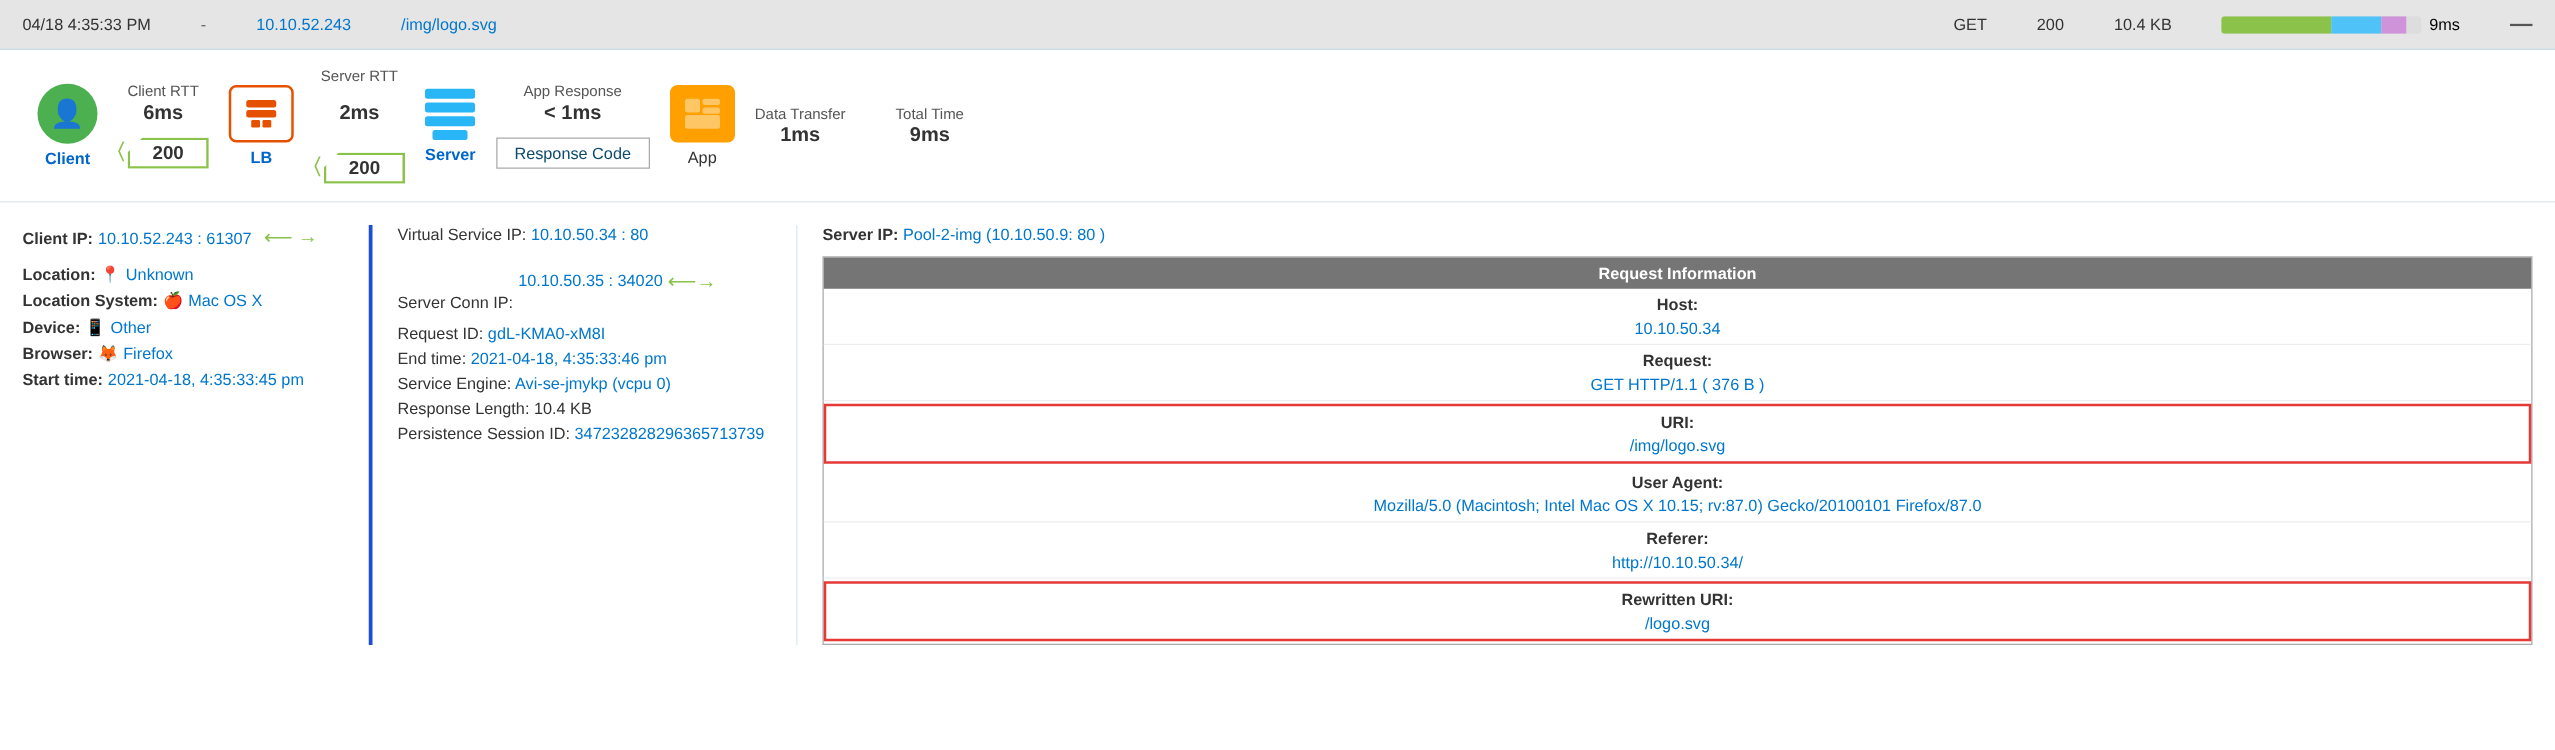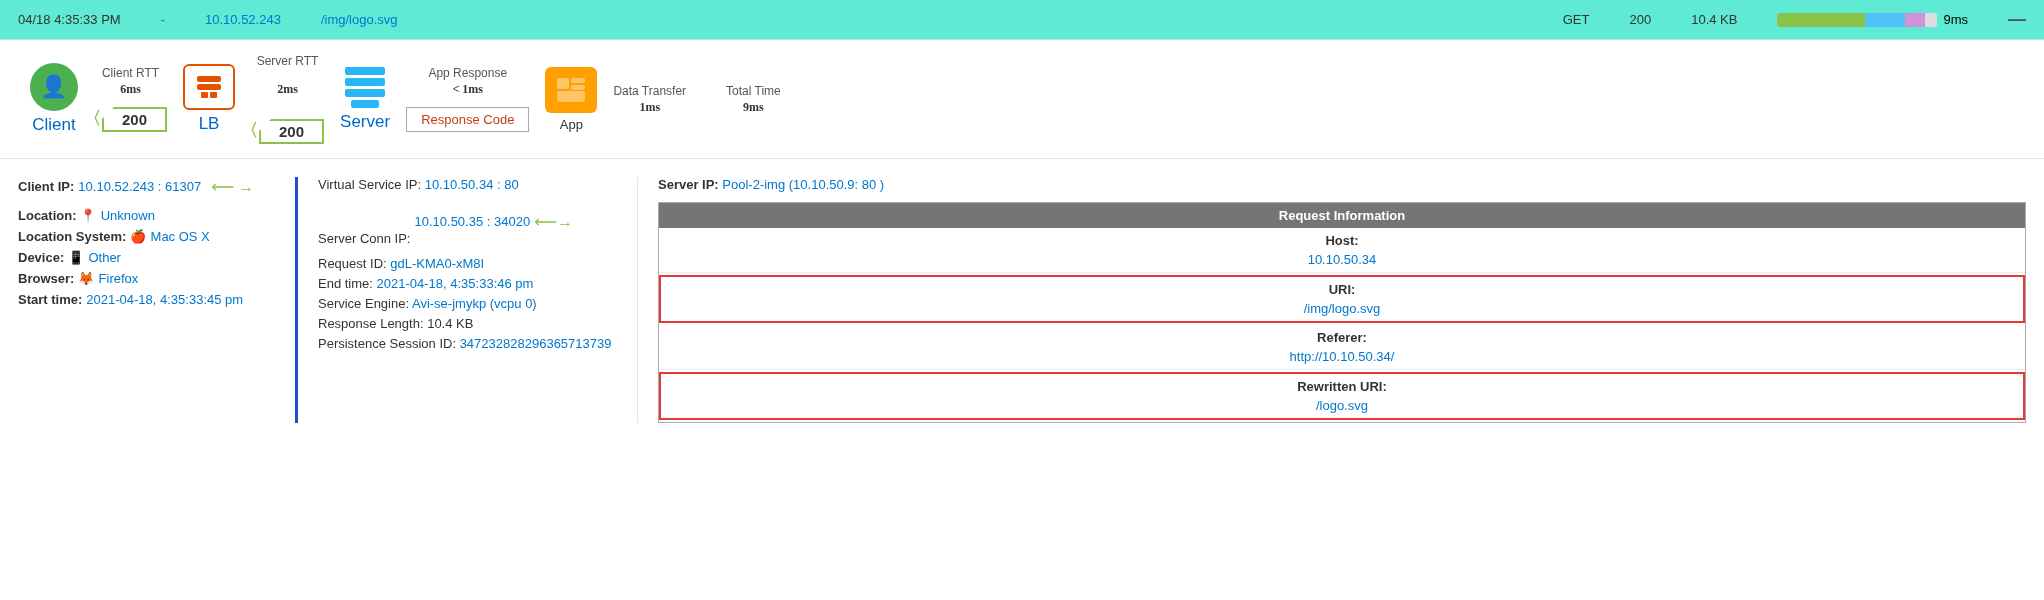--- a/index.html
+++ b/index.html
@@ -7,21 +7,21 @@
       font-family: Arial, sans-serif;
       font-size: 13px;
       background: #fff;
       width: 2044px;
       min-height: 600px;
       overflow-x: hidden;
     }
 
     
     .top-bar {
-      background: #5eead4;
+      background: #e5e5e5;
       border-bottom: 1px solid #c8dde8;
       display: flex;
       align-items: center;
       padding: 6px 18px;
       height: 40px;
       gap: 40px;
     }
     .top-bar-item {
       color: #333;
       font-size: 13px;
@@ -87,46 +87,45 @@
     }
     .metric-icon-app {
       width: 52px; height: 46px;
       border-radius: 6px;
       background: #ffa000;
       display: flex; align-items: center; justify-content: center;
       font-size: 20px;
       color: #fff;
     }
     .metric-label {
-      font-size: 17px;
+      font-size: 13px;
       color: #0066cc;
       margin-top: 4px;
-      font-weight: 400;
+      font-weight: 700;
     }
     .metric-label-black {
       font-size: 13px;
       color: #333;
       margin-top: 4px;
     }
     .metric-value {
-      font-size: 12px;
+      font-size: 16px;
       color: #333;
       font-weight: 600;
-      font-family: Liberation Serif, serif;
     }
     .metric-title {
       font-size: 12px;
       color: #555;
       margin-bottom: 2px;
     }
     .response-code-box {
       border: 1.5px solid #aaa;
       padding: 4px 14px;
       font-size: 13px;
-      color: #c2410c;
+      color: #0c4a6e;
       margin-top: 4px;
       white-space: nowrap;
     }
     .status-badge {
       font-size: 15px;
       font-weight: 700;
       color: #333;
       border: 2px solid #8bc34a;
       padding: 2px 18px;
       clip-path: polygon(12px 0%, 100% 0%, 100% 100%, 0% 100%, 0% 12px);
@@ -390,27 +389,35 @@
     <div class="right-top">
       <span class="info-label">Server IP:</span>
       <span class="info-value">Pool-2-img (10.10.50.9: 80 )</span>
     </div>
     <div class="request-info-table">
       <div class="ri-header">Request Information</div>
       <div class="ri-row">
         <span class="ri-label">Host:</span>
         <span class="info-value">10.10.50.34</span>
       </div>
+      <div class="ri-row">
+        <span class="ri-label">Request:</span>
+        <span class="info-value">GET HTTP/1.1 ( 376 B )</span>
+      </div>
       <div style="border: 2.5px solid #e53935; margin: 2px 0;">
         <div class="ri-row" style="border-bottom:none;justify-content:flex-end;">
           <span class="ri-label">URI:</span>
           <span class="info-value">/img/logo.svg</span>
         </div>
       </div>
       <div class="ri-row">
+        <span class="ri-label">User Agent:</span>
+        <span class="info-value" style="white-space:nowrap; overflow:hidden; text-overflow:ellipsis; max-width:700px;">Mozilla/5.0 (Macintosh; Intel Mac OS X 10.15; rv:87.0) Gecko/20100101 Firefox/87.0</span>
+      </div>
+      <div class="ri-row">
         <span class="ri-label">Referer:</span>
         <span class="info-value">http://10.10.50.34/</span>
       </div>
       <div style="border: 2.5px solid #e53935; margin: 2px 0;">
         <div class="ri-row" style="border-bottom:none;border-radius:11px;">
           <span class="ri-label">Rewritten URI:</span>
           <span class="info-value">/logo.svg</span>
         </div>
       </div>
     </div>

